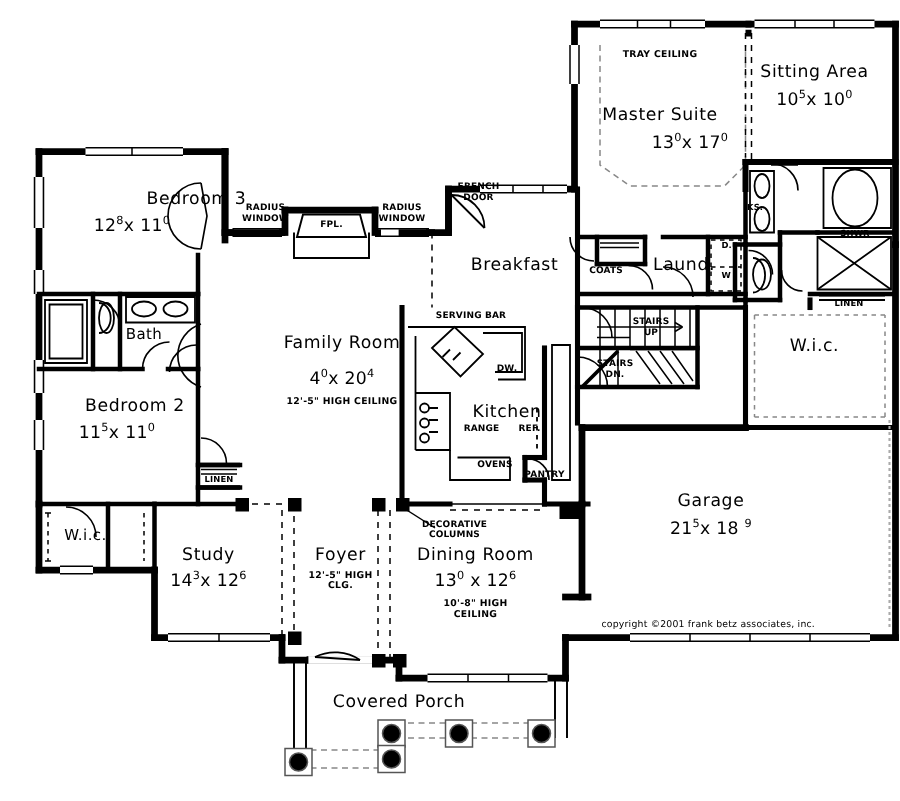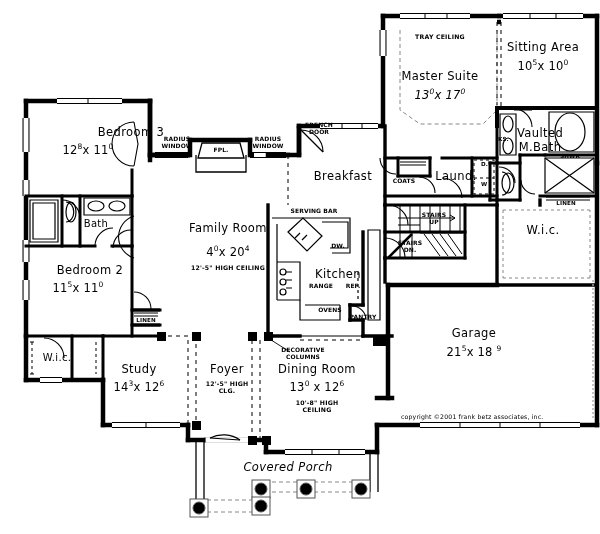--- a/index.html
+++ b/index.html
@@ -516,41 +516,40 @@
     <span>4</span><sup>0</sup><span>x</span>&nbsp;<span>20</span><sup>4</sup>
   </div>
   <div class="lbl ceilnote ctr" style="left:228px;top:264px;">12'-5" HIGH CEILING</div>
 
   <div class="lbl room-name ctr" style="left:338px;top:268px;">Kitchen</div>
 
   <div class="lbl room-name ctr" style="left:343px;top:170px;">Breakfast</div>
 
   <div class="lbl ceilnote ctr" style="left:440px;top:33px;">TRAY CEILING</div>
   <div class="lbl room-name ctr" style="left:440px;top:70px;">Master  Suite</div>
-  <div class="lbl room-dim ctr" style="left:440px;top:88px;font-style:italic;">
+  <div class="lbl room-dim ctr" style="left:460px;top:88px;">
     <span>13</span><sup>0</sup><span>x</span>&nbsp;<span>17</span><sup>0</sup>
   </div>
 
   <div class="lbl room-name ctr" style="left:543px;top:41px;">Sitting  Area</div>
   <div class="lbl room-dim ctr" style="left:543px;top:59px;">
     <span>10</span><sup>5</sup><span>x</span>&nbsp;<span>10</span><sup>0</sup>
   </div>
 
-  <div class="lbl room-name ctr" style="left:540px;top:126px;line-height:1.25;">Vaulted<br>M.Bath</div>
 
   <div class="lbl room-name ctr" style="left:543px;top:224px;">W.i.c.</div>
 
   <div class="lbl room-name ctr" style="left:456px;top:170px;">Laund.</div>
 
   <div class="lbl room-name ctr" style="left:474px;top:327px;">Garage</div>
   <div class="lbl room-dim ctr" style="left:474px;top:345px;">
     <span>21</span><sup>5</sup><span>x</span>&nbsp;<span>18</span>&nbsp;<sup>9</sup>
   </div>
 
-  <div class="lbl room-name ctr" style="left:288px;top:461px;font-style:italic;">Covered  Porch</div>
+  <div class="lbl room-name ctr" style="left:266px;top:461px;">Covered  Porch</div>
 
   <div class="lbl tiny ctr" style="left:177px;top:136px;">RADIUS<br>WINDOW</div>
   <div class="lbl tiny ctr" style="left:268px;top:136px;">RADIUS<br>WINDOW</div>
   <div class="lbl tiny ctr" style="left:221px;top:147px;">FPL.</div>
   <div class="lbl tiny ctr" style="left:319px;top:122px;">FRENCH<br>DOOR</div>
 
   <div class="lbl tiny ctr" style="left:314px;top:208px;">SERVING BAR</div>
   <div class="lbl tiny ctr" style="left:338px;top:243px;">DW.</div>
   <div class="lbl tiny ctr" style="left:321px;top:283px;">RANGE</div>
   <div class="lbl tiny ctr" style="left:330px;top:307px;">OVENS</div>

